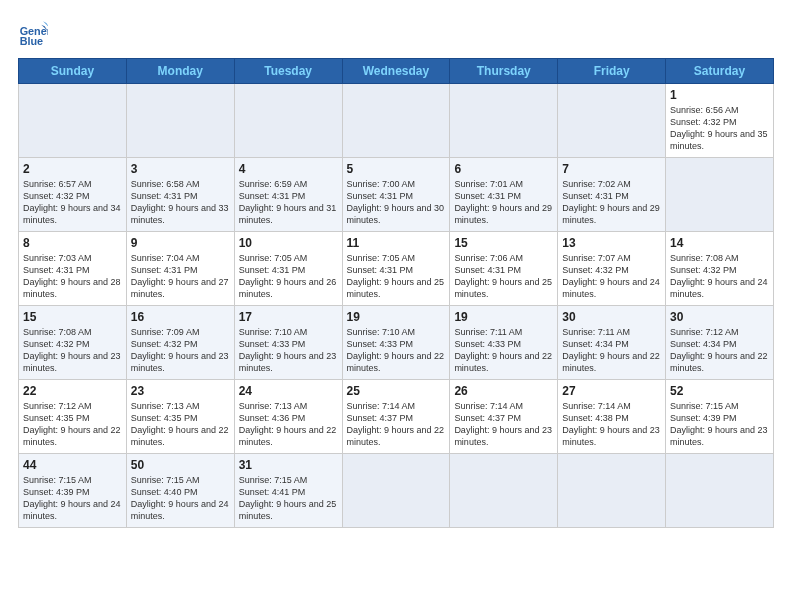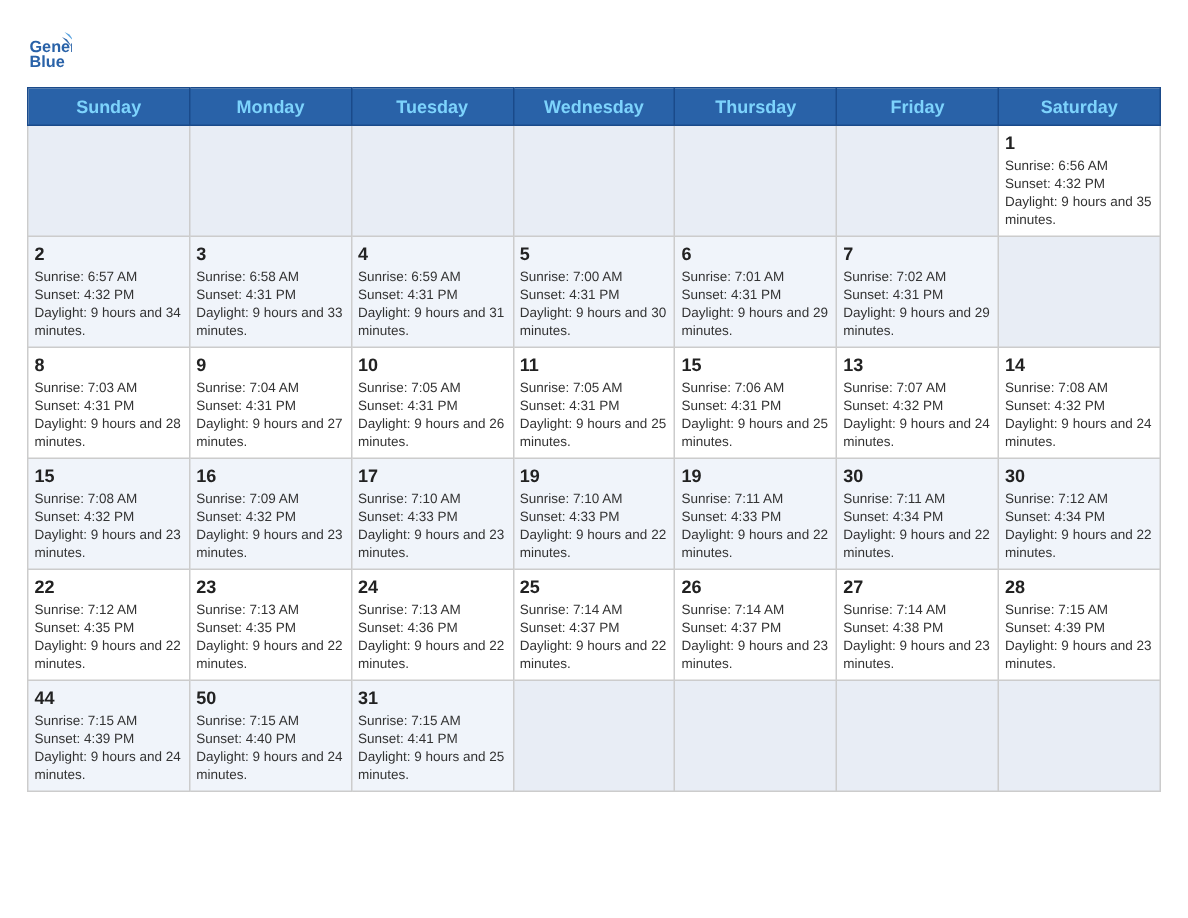--- a/index.html
+++ b/index.html
@@ -250,21 +250,21 @@
           </td>
           <td>
             <span class="day-num">26</span>
             <div class="day-info">Sunrise: 7:14 AM<br>Sunset: 4:37 PM<br>Daylight: 9 hours and 23 minutes.</div>
           </td>
           <td>
             <span class="day-num">27</span>
             <div class="day-info">Sunrise: 7:14 AM<br>Sunset: 4:38 PM<br>Daylight: 9 hours and 23 minutes.</div>
           </td>
           <td>
-            <span class="day-num">28</span>
+            <span class="day-num">52</span>
             <div class="day-info">Sunrise: 7:15 AM<br>Sunset: 4:39 PM<br>Daylight: 9 hours and 23 minutes.</div>
           </td>
         </tr>
         <tr>
           <td>
             <span class="day-num">44</span>
             <div class="day-info">Sunrise: 7:15 AM<br>Sunset: 4:39 PM<br>Daylight: 9 hours and 24 minutes.</div>
           </td>
           <td>
             <span class="day-num">50</span>

